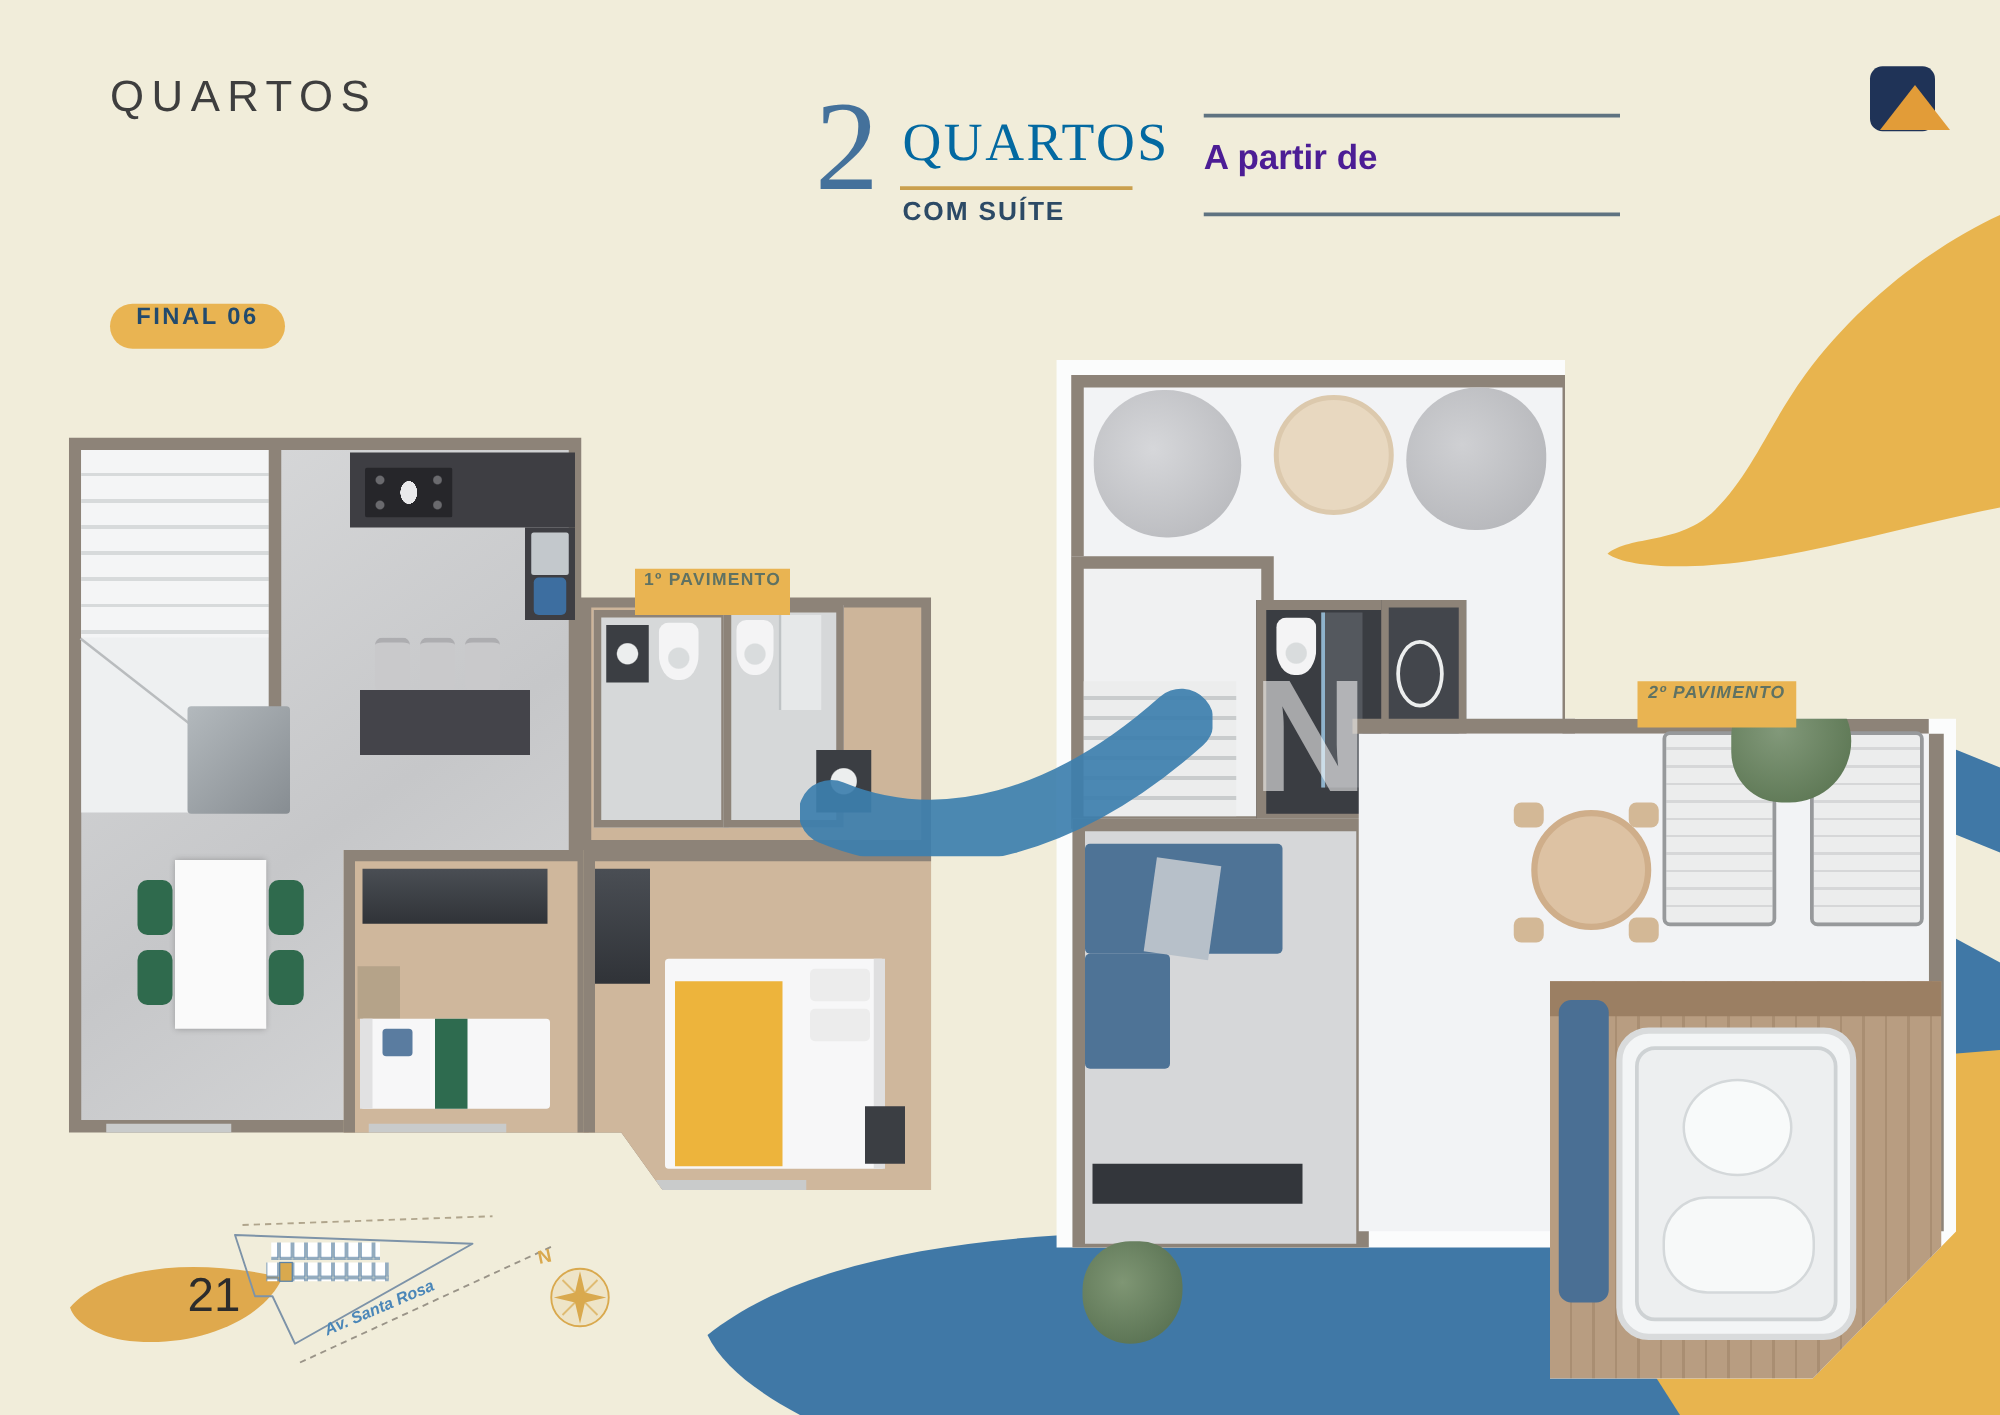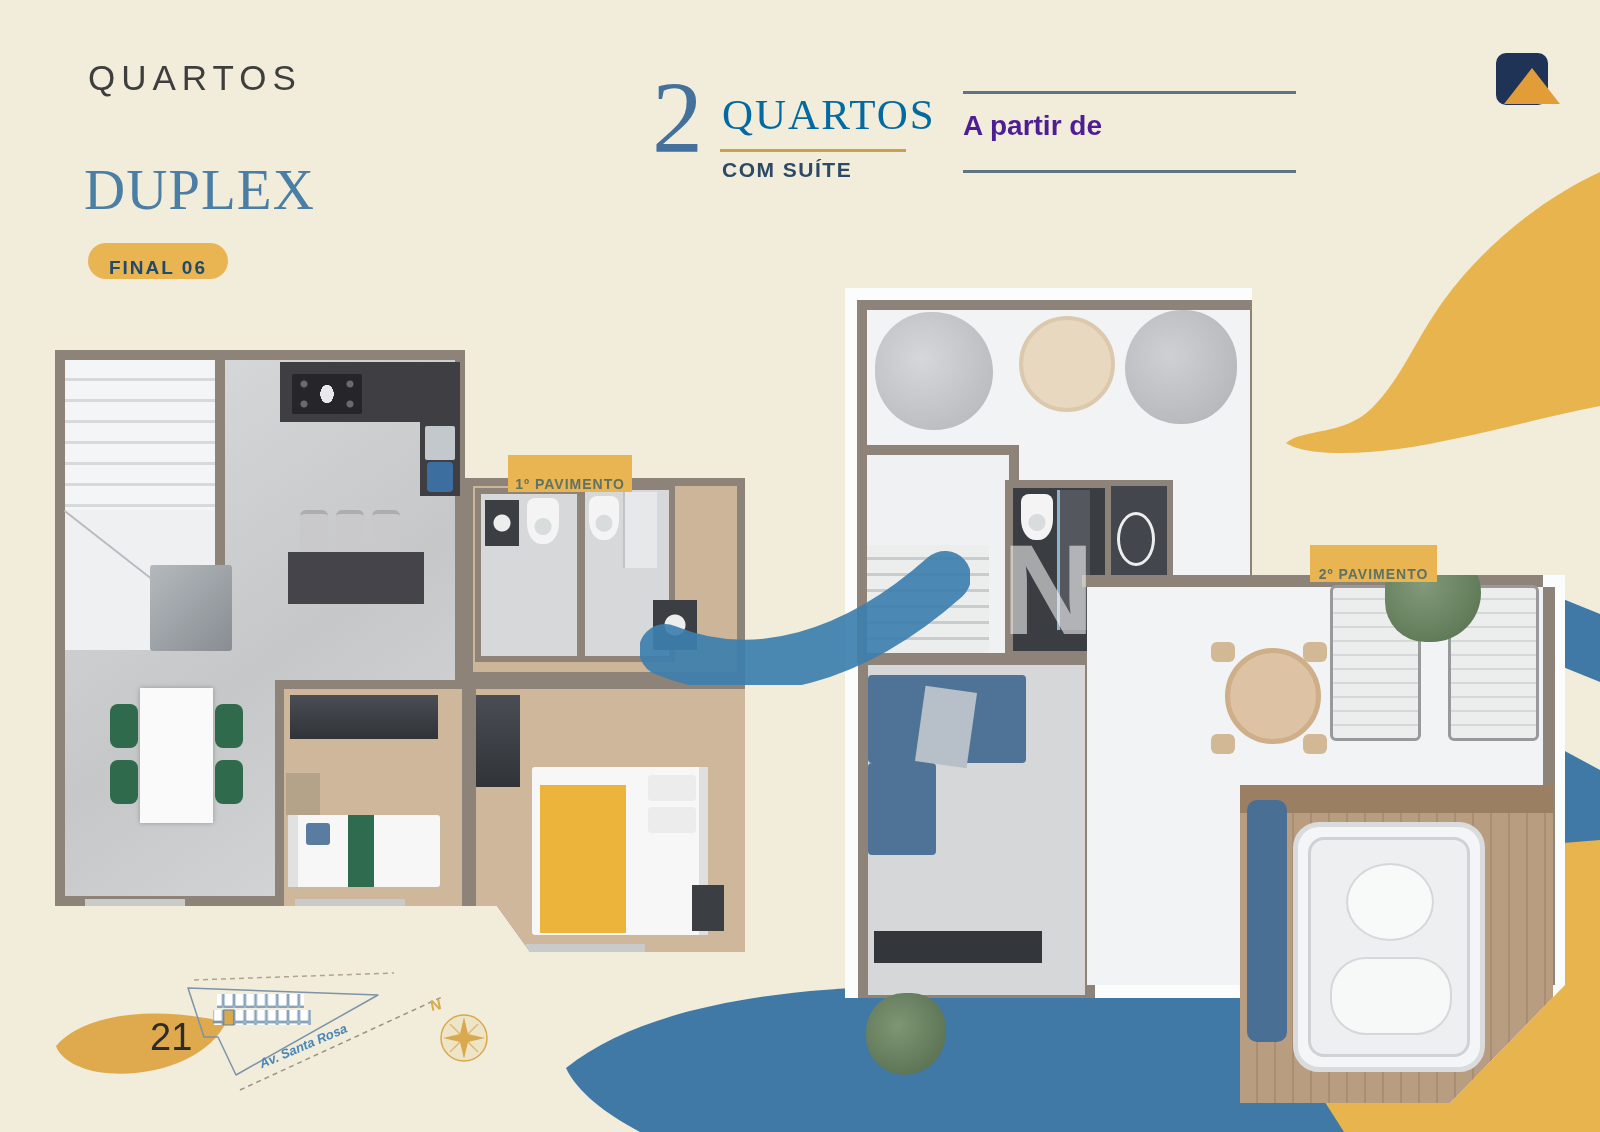--- a/index.html
+++ b/index.html
@@ -4,21 +4,21 @@
 <style>
   html,body{margin:0;padding:0;background:#e8e4d2;}
   .page{position:relative;width:1600px;height:1132px;overflow:hidden;background:#f1edda;
         font-family:"Liberation Sans",sans-serif;}
   .abs{position:absolute;}
   
   .kicker{left:88px;top:58px;font-size:35px;letter-spacing:6px;color:#3e3e3e;font-weight:400;}
   .title{font-family:"Liberation Serif",serif;color:#4b7ea4;font-size:57px;letter-spacing:1px;}
   .title1{left:84px;top:97px;}
   .title2{left:84px;top:157px;}
-  .badge{background:#e9b452;display:flex;align-items:flex-end;justify-content:center;}
+  .badge{background:#e9b452;display:flex;align-items:flex-start;justify-content:center;}
   .final-badge{left:88px;top:243px;width:140px;height:36px;border-radius:18px;}
   .final-badge span{font-size:19px;font-weight:bold;letter-spacing:2px;color:#224a6d;}
   .big2{left:652px;top:64px;font-family:"Liberation Serif",serif;font-size:102px;line-height:1.05;color:#44719b;}
   .quartos{left:722px;top:90px;font-family:"Liberation Serif",serif;font-size:43px;letter-spacing:2px;color:#0369a1;}
   .q-underline{left:720px;top:149px;width:186px;height:3px;background:#caa04e;}
   .comsuite{left:722px;top:158px;font-size:21px;font-weight:bold;letter-spacing:1.5px;color:#2c4a66;}
   .rule{background:#5f7380;height:2.5px;width:333px;left:963px;}
   .apartir{left:963px;top:110px;font-size:28px;font-weight:600;color:#4c1d95;}
   .area{left:1108px;top:92px;font-family:"Liberation Serif",serif;font-size:61px;color:#d9a94e;letter-spacing:2px;}
   .area sup{font-size:32px;}
@@ -49,21 +49,20 @@
 
   <svg class="abs z0" width="1600" height="1132" viewBox="0 0 1600 1132" style="left:0;top:0;">
     <path d="M1600,172 C1548,196 1488,240 1444,300 C1415,340 1402,378 1372,408 C1344,436 1304,428 1286,443 C1302,454 1348,456 1398,449 C1462,440 1525,421 1600,406 Z" fill="#e8b44e"></path>
     <path d="M1526,584 L1600,614 L1600,682 L1526,652 Z" fill="#4078a6"></path>
     <path d="M1526,730 L1600,770 L1600,843 L1526,846 Z" fill="#4078a6"></path>
     <path d="M1526,846 L1600,840 L1600,1132 L1190,1132 L1190,1062 C1280,1035 1400,975 1478,912 Z" fill="#e8b44e"></path>
     <path d="M566,1068 C636,1012 756,990 896,986 C1040,982 1164,987 1254,991 L1344,1132 L640,1132 C606,1114 577,1092 566,1068 Z" fill="#4078a6"></path>
   </svg>
 
   <div class="abs kicker z3">QUARTOS</div>
-  <div class="abs title title2 z3">DUPLEX</div>
   <div class="abs badge final-badge z3">
     <span>FINAL 06</span>
   </div>
 
   <div class="abs big2 z3">2</div>
   <div class="abs quartos z3">QUARTOS</div>
   <div class="abs q-underline z3"></div>
   <div class="abs comsuite z3">COM SUÍTE</div>
 
   <div class="abs rule z3" style="top:91px;"></div>
@@ -175,21 +174,21 @@
     <div class="abs" style="left:402px;top:512px;width:40px;height:242px;background:#4a6f94;border-radius:10px;"></div>
     <div class="abs" style="left:448px;top:534px;width:182px;height:240px;background:#f3f5f6;border-radius:26px;border:5px solid #d9dbdc;">
       <div class="abs" style="left:10px;top:10px;right:10px;bottom:10px;border-radius:16px;border:3px solid #ced2d4;background:#edeff0;"></div>
       <div class="abs" style="left:48px;top:36px;width:84px;height:74px;border-radius:50%;background:#f8fafa;border:2px solid #d4d8da;"></div>
       <div class="abs" style="left:32px;top:130px;width:118px;height:74px;border-radius:36px;background:#f7f9f9;border:2px solid #d4d8da;"></div>
     </div>
   </div>
 
   <div class="abs z3" style="left:866px;top:993px;width:80px;height:82px;border-radius:50% 45% 55% 50%;background:radial-gradient(circle at 40% 40%,#7f9674,#50694a);"></div>
 
-  <div class="abs badge pav" style="left:1310px;top:545px;width:127px;">
+  <div class="abs badge pav" style="left:1310px;top:545px;width:127px;font-style:italic;">
     <span>2º PAVIMENTO</span>
   </div>
 
   <svg class="abs z5" style="left:640px;top:545px;" width="330" height="140" viewBox="0 0 330 140">
     <path d="M25,105 C115,142 215,112 305,32" fill="none" stroke="#3d7fae" stroke-width="52" stroke-linecap="round" opacity="0.92"></path>
   </svg>
   <div class="abs wm-mark">N</div>
 
   <svg class="abs z1" style="left:50px;top:1002px;" width="185" height="80" viewBox="0 0 185 80">
     <path d="M6,44 C32,14 96,2 176,20 C160,56 102,78 48,70 C26,66 10,56 6,44 Z" fill="#dfa94d"></path>

